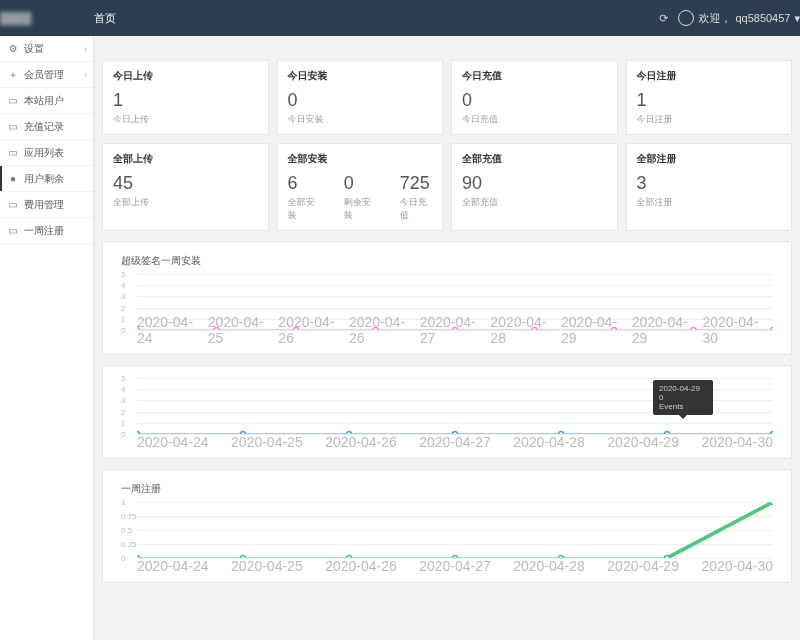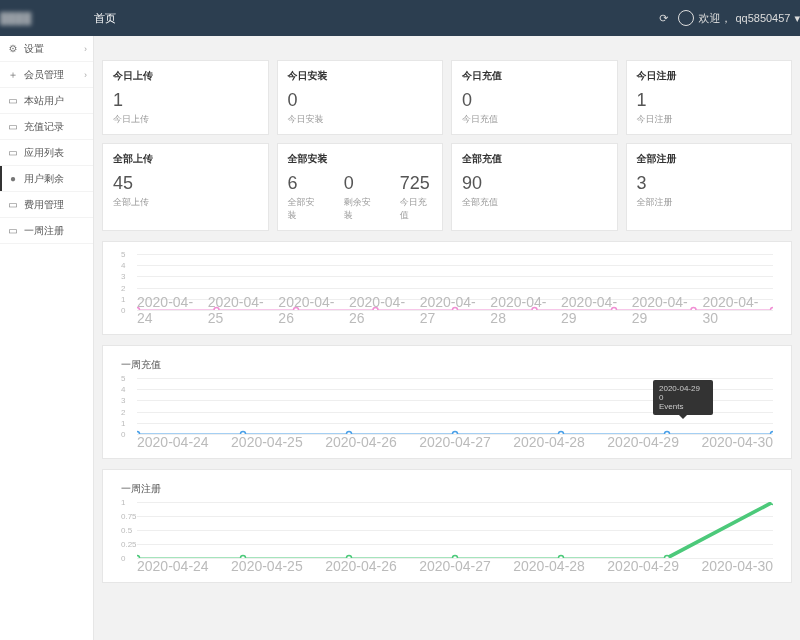--- a/index.html
+++ b/index.html
@@ -158,81 +158,81 @@
           <div class="card-title">全部注册</div>
           <div class="multi">
             <div>
               <span class="num">3</span>
               <div class="sub">全部注册</div>
             </div>
           </div>
         </div>
       </div>
     <div id="charts">
+        <div class="chart-box">
+          <div class="chart-title">超级签名一周安装</div>
+  <div class="chart">
+            <span class="ylab" style="top:0px">5</span>
+            <div class="grid-line" style="top:0px"></div>
+            <span class="ylab" style="top:11.200000000000001px">4</span>
+            <div class="grid-line" style="top:11.200000000000001px"></div>
+            <span class="ylab" style="top:22.400000000000002px">3</span>
+            <div class="grid-line" style="top:22.400000000000002px"></div>
+            <span class="ylab" style="top:33.6px">2</span>
+            <div class="grid-line" style="top:33.6px"></div>
+            <span class="ylab" style="top:44.800000000000004px">1</span>
+            <div class="grid-line" style="top:44.800000000000004px"></div>
+            <span class="ylab" style="top:56px">0</span>
+            <div class="grid-line" style="top:56px"></div>
+    <div class="plot">
+      <svg viewBox="0 0 100 56" preserveAspectRatio="none">
+                <polyline points="0,56 12.5,56 25,56 37.5,56 50,56 62.5,56 75,56 87.5,56 100,56" fill="none" stroke="#f08fd4" stroke-width="1.2"></polyline>
+              </svg>
+      <svg style="position:absolute;inset:0">
+                <circle cx="0%" cy="56" r="2.5" fill="#fff" stroke="#f08fd4" stroke-width="1.5"></circle>
+                <circle cx="12.5%" cy="56" r="2.5" fill="#fff" stroke="#f08fd4" stroke-width="1.5"></circle>
+                <circle cx="25%" cy="56" r="2.5" fill="#fff" stroke="#f08fd4" stroke-width="1.5"></circle>
+                <circle cx="37.5%" cy="56" r="2.5" fill="#fff" stroke="#f08fd4" stroke-width="1.5"></circle>
+                <circle cx="50%" cy="56" r="2.5" fill="#fff" stroke="#f08fd4" stroke-width="1.5"></circle>
+                <circle cx="62.5%" cy="56" r="2.5" fill="#fff" stroke="#f08fd4" stroke-width="1.5"></circle>
+                <circle cx="75%" cy="56" r="2.5" fill="#fff" stroke="#f08fd4" stroke-width="1.5"></circle>
+                <circle cx="87.5%" cy="56" r="2.5" fill="#fff" stroke="#f08fd4" stroke-width="1.5"></circle>
+                <circle cx="100%" cy="56" r="2.5" fill="#fff" stroke="#f08fd4" stroke-width="1.5"></circle>
+              </svg>
+      
+    </div>
+    <div class="xaxis">
+              <span class="xlab">2020-04-24</span>
+              <span class="xlab">2020-04-25</span>
+              <span class="xlab">2020-04-26</span>
+              <span class="xlab">2020-04-26</span>
+              <span class="xlab">2020-04-27</span>
+              <span class="xlab">2020-04-28</span>
+              <span class="xlab">2020-04-29</span>
+              <span class="xlab">2020-04-29</span>
+              <span class="xlab">2020-04-30</span>
+            </div>
+  </div>
+        </div>
         <div class="chart-box">
   <div class="chart">
             <span class="ylab" style="top:0px">5</span>
             <div class="grid-line" style="top:0px"></div>
             <span class="ylab" style="top:11.200000000000001px">4</span>
             <div class="grid-line" style="top:11.200000000000001px"></div>
             <span class="ylab" style="top:22.400000000000002px">3</span>
             <div class="grid-line" style="top:22.400000000000002px"></div>
             <span class="ylab" style="top:33.6px">2</span>
             <div class="grid-line" style="top:33.6px"></div>
             <span class="ylab" style="top:44.800000000000004px">1</span>
             <div class="grid-line" style="top:44.800000000000004px"></div>
             <span class="ylab" style="top:56px">0</span>
             <div class="grid-line" style="top:56px"></div>
     <div class="plot">
       <svg viewBox="0 0 100 56" preserveAspectRatio="none">
-                <polyline points="0,56 12.5,56 25,56 37.5,56 50,56 62.5,56 75,56 87.5,56 100,56" fill="none" stroke="#f08fd4" stroke-width="1.2"></polyline>
-              </svg>
-      <svg style="position:absolute;inset:0">
-                <circle cx="0%" cy="56" r="2.5" fill="#fff" stroke="#f08fd4" stroke-width="1.5"></circle>
-                <circle cx="12.5%" cy="56" r="2.5" fill="#fff" stroke="#f08fd4" stroke-width="1.5"></circle>
-                <circle cx="25%" cy="56" r="2.5" fill="#fff" stroke="#f08fd4" stroke-width="1.5"></circle>
-                <circle cx="37.5%" cy="56" r="2.5" fill="#fff" stroke="#f08fd4" stroke-width="1.5"></circle>
-                <circle cx="50%" cy="56" r="2.5" fill="#fff" stroke="#f08fd4" stroke-width="1.5"></circle>
-                <circle cx="62.5%" cy="56" r="2.5" fill="#fff" stroke="#f08fd4" stroke-width="1.5"></circle>
-                <circle cx="75%" cy="56" r="2.5" fill="#fff" stroke="#f08fd4" stroke-width="1.5"></circle>
-                <circle cx="87.5%" cy="56" r="2.5" fill="#fff" stroke="#f08fd4" stroke-width="1.5"></circle>
-                <circle cx="100%" cy="56" r="2.5" fill="#fff" stroke="#f08fd4" stroke-width="1.5"></circle>
-              </svg>
-      
-    </div>
-    <div class="xaxis">
-              <span class="xlab">2020-04-24</span>
-              <span class="xlab">2020-04-25</span>
-              <span class="xlab">2020-04-26</span>
-              <span class="xlab">2020-04-26</span>
-              <span class="xlab">2020-04-27</span>
-              <span class="xlab">2020-04-28</span>
-              <span class="xlab">2020-04-29</span>
-              <span class="xlab">2020-04-29</span>
-              <span class="xlab">2020-04-30</span>
-            </div>
-  </div>
-        </div>
-        <div class="chart-box">
-          <div class="chart-title">一周充值</div>
-  <div class="chart">
-            <span class="ylab" style="top:0px">5</span>
-            <div class="grid-line" style="top:0px"></div>
-            <span class="ylab" style="top:11.200000000000001px">4</span>
-            <div class="grid-line" style="top:11.200000000000001px"></div>
-            <span class="ylab" style="top:22.400000000000002px">3</span>
-            <div class="grid-line" style="top:22.400000000000002px"></div>
-            <span class="ylab" style="top:33.6px">2</span>
-            <div class="grid-line" style="top:33.6px"></div>
-            <span class="ylab" style="top:44.800000000000004px">1</span>
-            <div class="grid-line" style="top:44.800000000000004px"></div>
-            <span class="ylab" style="top:56px">0</span>
-            <div class="grid-line" style="top:56px"></div>
-    <div class="plot">
-      <svg viewBox="0 0 100 56" preserveAspectRatio="none">
                 <polyline points="0,56 16.666666666666664,56 33.33333333333333,56 50,56 66.66666666666666,56 83.33333333333334,56 100,56" fill="none" stroke="#4aa0e8" stroke-width="1.2"></polyline>
               </svg>
       <svg style="position:absolute;inset:0">
                 <circle cx="0%" cy="56" r="2.5" fill="#fff" stroke="#4aa0e8" stroke-width="1.5"></circle>
                 <circle cx="16.666666666666664%" cy="56" r="2.5" fill="#fff" stroke="#4aa0e8" stroke-width="1.5"></circle>
                 <circle cx="33.33333333333333%" cy="56" r="2.5" fill="#fff" stroke="#4aa0e8" stroke-width="1.5"></circle>
                 <circle cx="50%" cy="56" r="2.5" fill="#fff" stroke="#4aa0e8" stroke-width="1.5"></circle>
                 <circle cx="66.66666666666666%" cy="56" r="2.5" fill="#fff" stroke="#4aa0e8" stroke-width="1.5"></circle>
                 <circle cx="83.33333333333334%" cy="56" r="2.5" fill="#fff" stroke="#4aa0e8" stroke-width="1.5"></circle>
                 <circle cx="100%" cy="56" r="2.5" fill="#fff" stroke="#4aa0e8" stroke-width="1.5"></circle>

